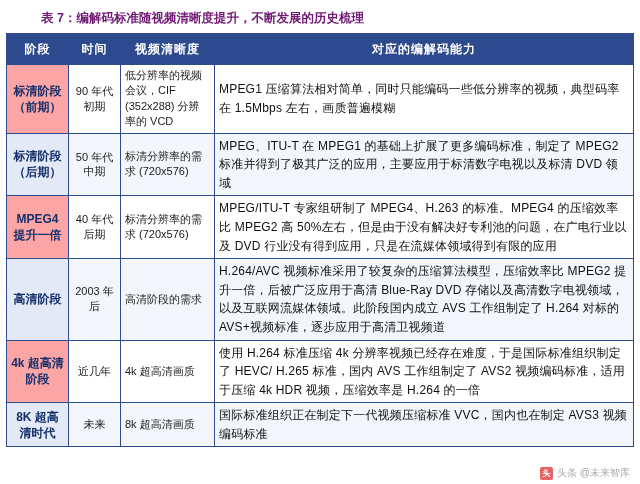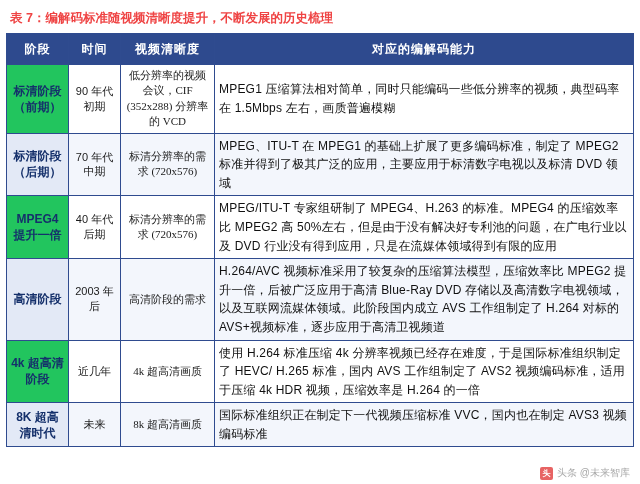--- a/index.html
+++ b/index.html
@@ -18,24 +18,25 @@
   .page {
     width: 640px;
     height: 484px;
     box-sizing: border-box;
     padding: 8px 6px 0 6px;
     position: relative;
   }
   .title {
     font-size: 12.5px;
     font-weight: bold;
-    color: #ef4444;
+    color: #701a75;
     letter-spacing: 0px;
     padding: 2px 0 6px 4px;
     white-space: nowrap;
+    margin-left: 31px;
   }
   table.tbl {
     border-collapse: collapse;
     width: 628px;
     table-layout: fixed;
     font-size: 11px;
   }
   table.tbl td, table.tbl th {
     border: 1px solid #2f4b8f;
     vertical-align: middle;
@@ -44,41 +45,40 @@
   thead th {
     background: #2e4a8e;
     color: #ffffff;
     font-weight: bold;
     font-size: 12px;
     text-align: center;
     height: 24px;
     letter-spacing: 1px;
   }
   td.stage {
-    background: #22c55e;
+    background: #fca5a5;
     font-weight: bold;
     text-align: center;
     color: #15306b;
     font-size: 12px;
     line-height: 1.35;
   }
   td.time {
     background: #ffffff;
     text-align: center;
     font-size: 11px;
     color: #1a1a1a;
     line-height: 1.35;
   }
   td.clarity {
     background: #ffffff;
-    text-align: center;
+    text-align: left;
     font-size: 11px;
     color: #1a1a1a;
     line-height: 1.4;
-    font-family: Liberation Serif, serif;
   }
   td.desc {
     background: #ffffff;
     text-align: left;
     font-size: 12px;
     color: #111111;
     line-height: 1.55;
     letter-spacing: 0.2px;
   }
   tr.alt td.time, tr.alt td.clarity, tr.alt td.desc {
@@ -141,21 +141,21 @@
     </thead>
     <tbody>
       <tr>
         <td class="stage">标清阶段（前期）</td>
         <td class="time">90 年代初期</td>
         <td class="clarity">低分辨率的视频会议，CIF (352x288) 分辨率的 VCD</td>
         <td class="desc">MPEG1 压缩算法相对简单，同时只能编码一些低分辨率的视频，典型码率在 1.5Mbps 左右，画质普遍模糊</td>
       </tr>
       <tr class="alt">
         <td class="stage">标清阶段（后期）</td>
-        <td class="time">70 年代中期</td>
+        <td class="time">50 年代中期</td>
         <td class="clarity">标清分辨率的需求 (720x576)</td>
         <td class="desc">MPEG、ITU-T 在 MPEG1 的基础上扩展了更多编码标准，制定了 MPEG2 标准并得到了极其广泛的应用，主要应用于标清数字电视以及标清 DVD 领域</td>
       </tr>
       <tr>
         <td class="stage">MPEG4 提升一倍</td>
         <td class="time">40 年代后期</td>
         <td class="clarity">标清分辨率的需求 (720x576)</td>
         <td class="desc">MPEG/ITU-T 专家组研制了 MPEG4、H.263 的标准。MPEG4 的压缩效率比 MPEG2 高 50%左右，但是由于没有解决好专利池的问题，在广电行业以及 DVD 行业没有得到应用，只是在流媒体领域得到有限的应用</td>
       </tr>
       <tr class="alt">

